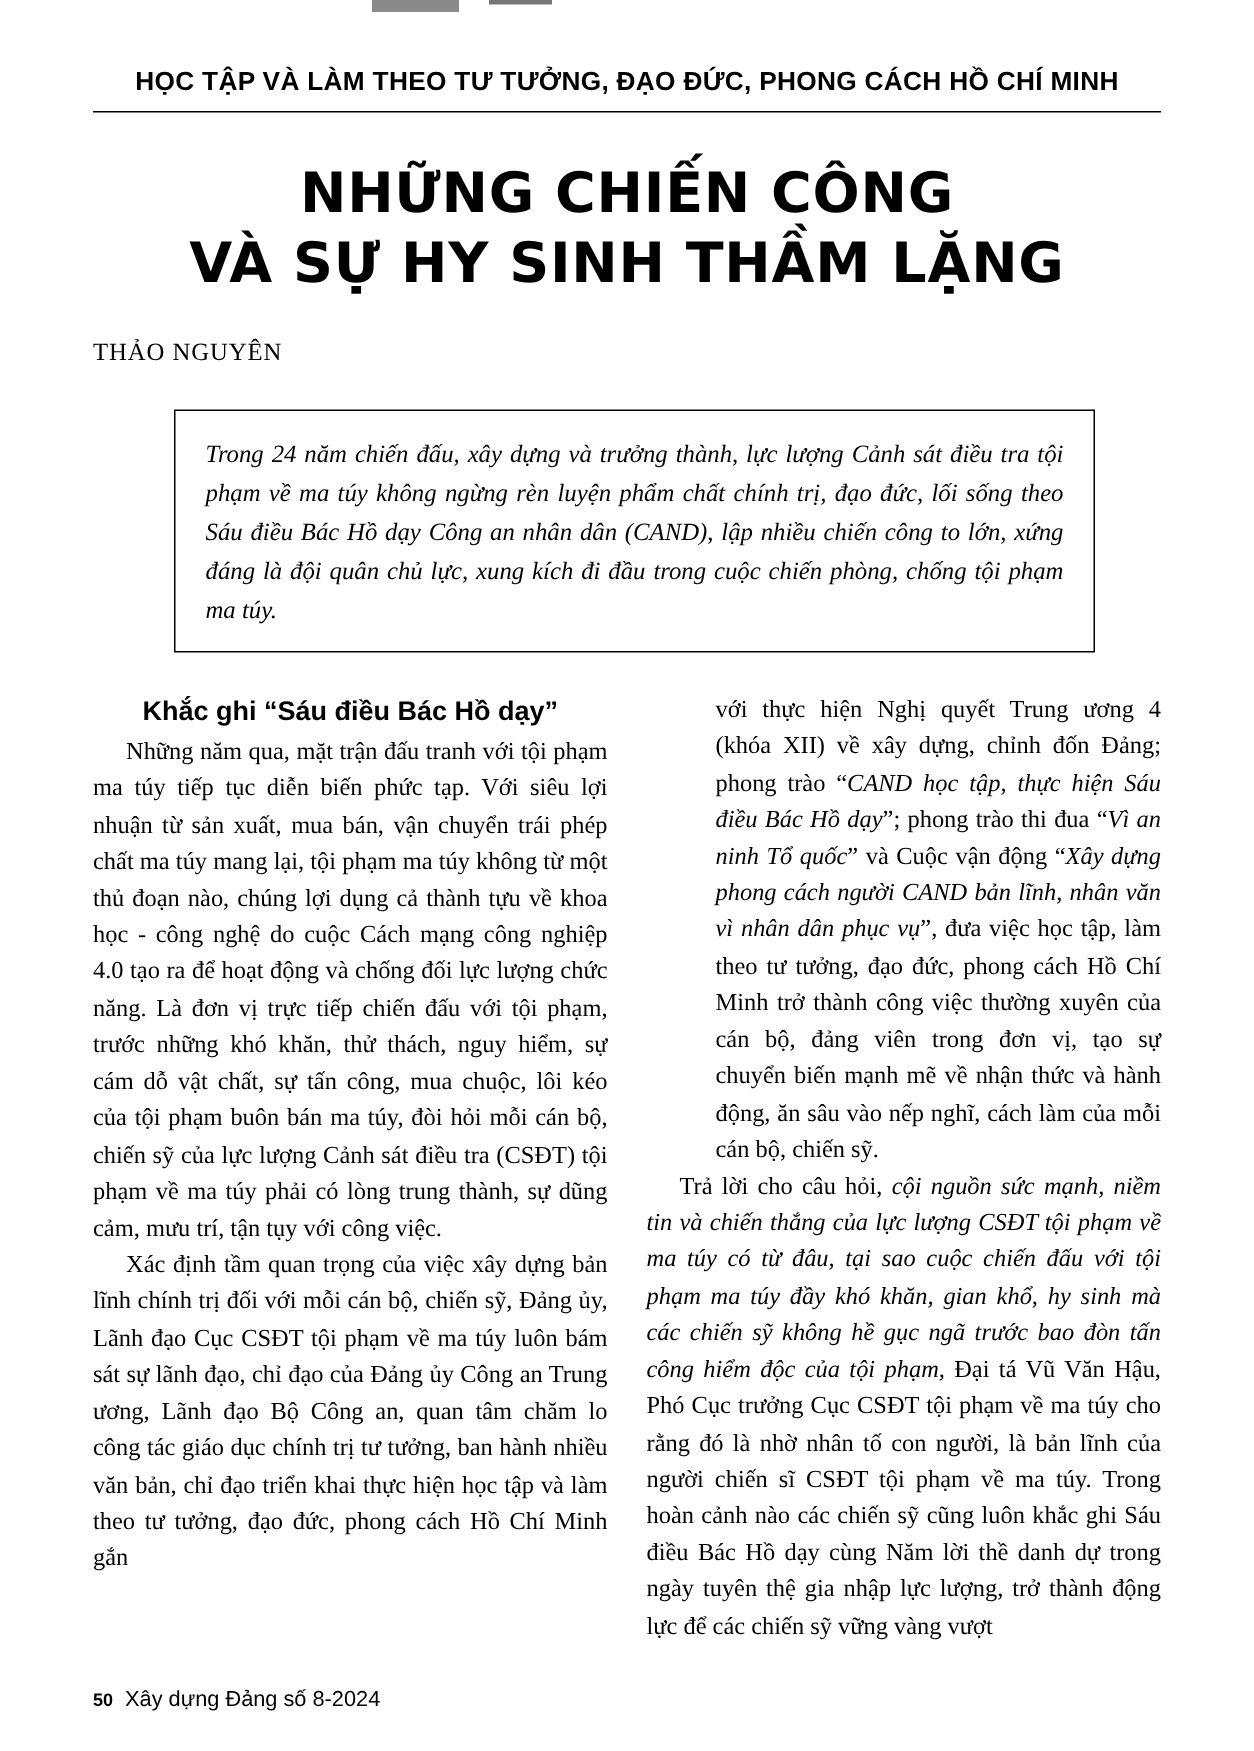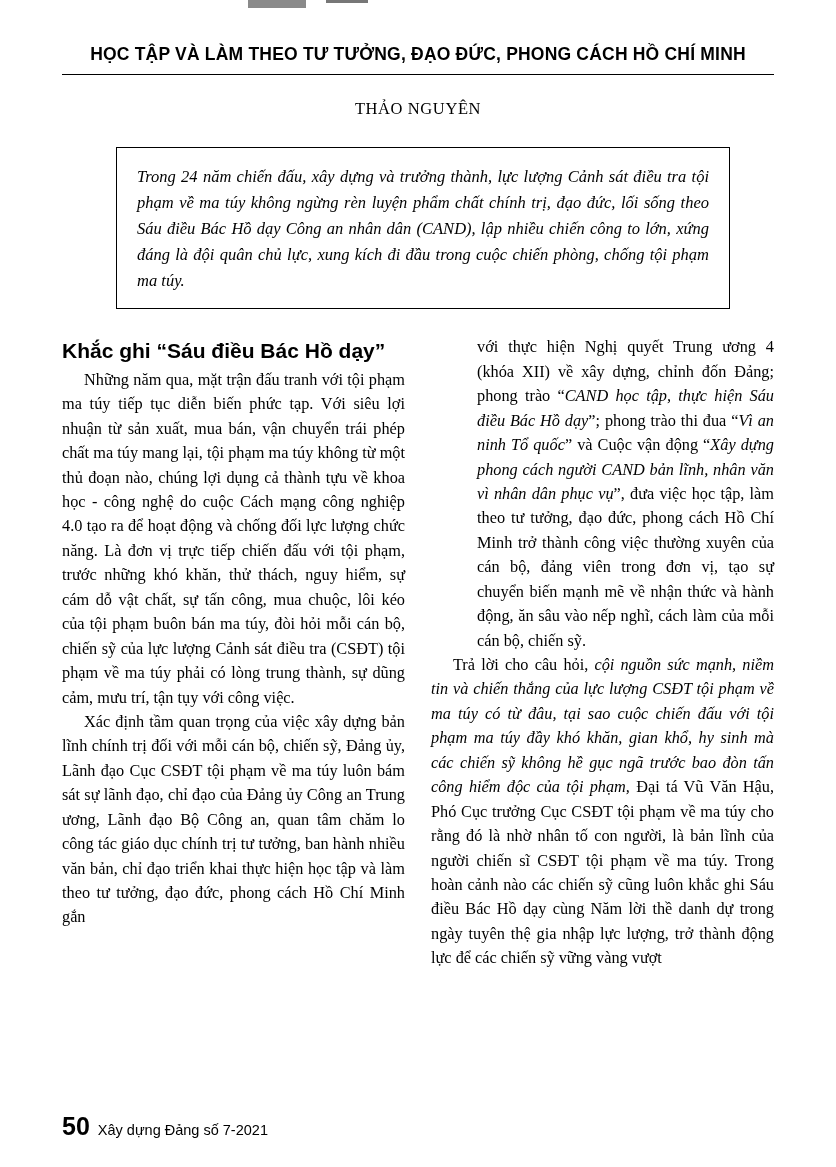--- a/index.html
+++ b/index.html
@@ -49,21 +49,21 @@
     text-align: center;
     font-family: "DejaVu Sans", sans-serif;
     font-weight: bold;
     font-size: 37px;
     line-height: 1.28;
     letter-spacing: 0.5px;
   }
   .headline .l2 { display: block; }
   .byline {
     margin-top: 24px;
-    text-align: center;
+    text-align: left;
     font-family: "Liberation Serif", serif;
     font-size: 16.5px;
     letter-spacing: 0.6px;
   }
   .lead-box {
     margin: 28px 44px 16px 54px;
     border: 1.5px solid #000;
     padding: 16px 20px 14px 20px;
   }
   .lead-box p {
@@ -81,60 +81,64 @@
   .col {
     width: 343px;
     font-size: 16.3px;
     line-height: 1.5;
     text-align: justify;
     hyphens: auto;
   }
   .col h2 {
     margin: 0 0 1px 0;
     font-family: "Liberation Sans", sans-serif;
-    font-size: 21px;
+    font-size: 18px;
     font-weight: bold;
-    text-align: left;
+    text-align: center;
   }
   .col p {
     margin: 0;
     text-indent: 22px;
   }
   .col p.noind { text-indent: 0; margin-left: 46px; }
   em { font-style: italic; }
   .footer {
     position: absolute;
     left: 62px;
     bottom: 26px;
     display: flex;
     align-items: baseline;
     gap: 8px;
   }
   .footer .pg {
     font-family: "Liberation Sans", sans-serif;
     font-weight: bold;
-    font-size: 25px;
+    font-size: 12px;
   }
   .footer .src {
     font-family: "Liberation Sans", sans-serif;
     font-size: 14.5px;
   }
 </style>
 </head>
 <body>
 
 <div class="scan-top">
   <div class="blk b1"></div>
   <div class="blk b2"></div>
 </div>
 
 <div class="page">
 
   <div class="kicker">HỌC TẬP VÀ LÀM THEO TƯ TƯỞNG, ĐẠO ĐỨC, PHONG CÁCH HỒ CHÍ MINH</div>
 
+  <h1 class="headline">
+    <span class="l1">NHỮNG CHIẾN CÔNG</span>
+    <span class="l2">VÀ SỰ HY SINH THẦM LẶNG</span>
+  </h1>
 
   <div class="byline">THẢO NGUYÊN</div>
 
   <div class="lead-box">
     <p>Trong 24 năm chiến đấu, xây dựng và trưởng thành, lực lượng Cảnh sát điều tra tội phạm về ma túy không ngừng rèn luyện phẩm chất chính trị, đạo đức, lối sống theo Sáu điều Bác Hồ dạy Công an nhân dân (CAND), lập nhiều chiến công to lớn, xứng đáng là đội quân chủ lực, xung kích đi đầu trong cuộc chiến phòng, chống tội phạm ma túy.</p>
   </div>
 
   <div class="columns">
 
     <div class="col">
@@ -145,16 +149,16 @@
 
     <div class="col">
       <p class="noind"><span>với thực hiện Nghị quyết Trung ương 4 (khóa XII) về xây dựng, chỉnh đốn Đảng; phong trào “</span><em>CAND học tập, thực hiện Sáu điều Bác Hồ dạy</em><span>”; phong trào thi đua “</span><em>Vì an ninh Tổ quốc</em><span>” và Cuộc vận động “</span><em>Xây dựng phong cách người CAND bản lĩnh, nhân văn vì nhân dân phục vụ</em><span>”, đưa việc học tập, làm theo tư tưởng, đạo đức, phong cách Hồ Chí Minh trở thành công việc thường xuyên của cán bộ, đảng viên trong đơn vị, tạo sự chuyển biến mạnh mẽ về nhận thức và hành động, ăn sâu vào nếp nghĩ, cách làm của mỗi cán bộ, chiến sỹ.</span></p>
       <p><span>Trả lời cho câu hỏi, </span><em>cội nguồn sức mạnh, niềm tin và chiến thắng của lực lượng CSĐT tội phạm về ma túy có từ đâu, tại sao cuộc chiến đấu với tội phạm ma túy đầy khó khăn, gian khổ, hy sinh mà các chiến sỹ không hề gục ngã trước bao đòn tấn công hiểm độc của tội phạm,</em><span> Đại tá Vũ Văn Hậu, Phó Cục trưởng Cục CSĐT tội phạm về ma túy cho rằng đó là nhờ nhân tố con người, là bản lĩnh của người chiến sĩ CSĐT tội phạm về ma túy. Trong hoàn cảnh nào các chiến sỹ cũng luôn khắc ghi Sáu điều Bác Hồ dạy cùng Năm lời thề danh dự trong ngày tuyên thệ gia nhập lực lượng, trở thành động lực để các chiến sỹ vững vàng vượt</span></p>
     </div>
 
   </div>
 
   <div class="footer">
     <span class="pg">50</span>
-    <span class="src">Xây dựng Đảng số 7-2021</span>
+    <span class="src">Xây dựng Đảng số 8-2024</span>
   </div>
 
 </div>
 
 </body></html>

